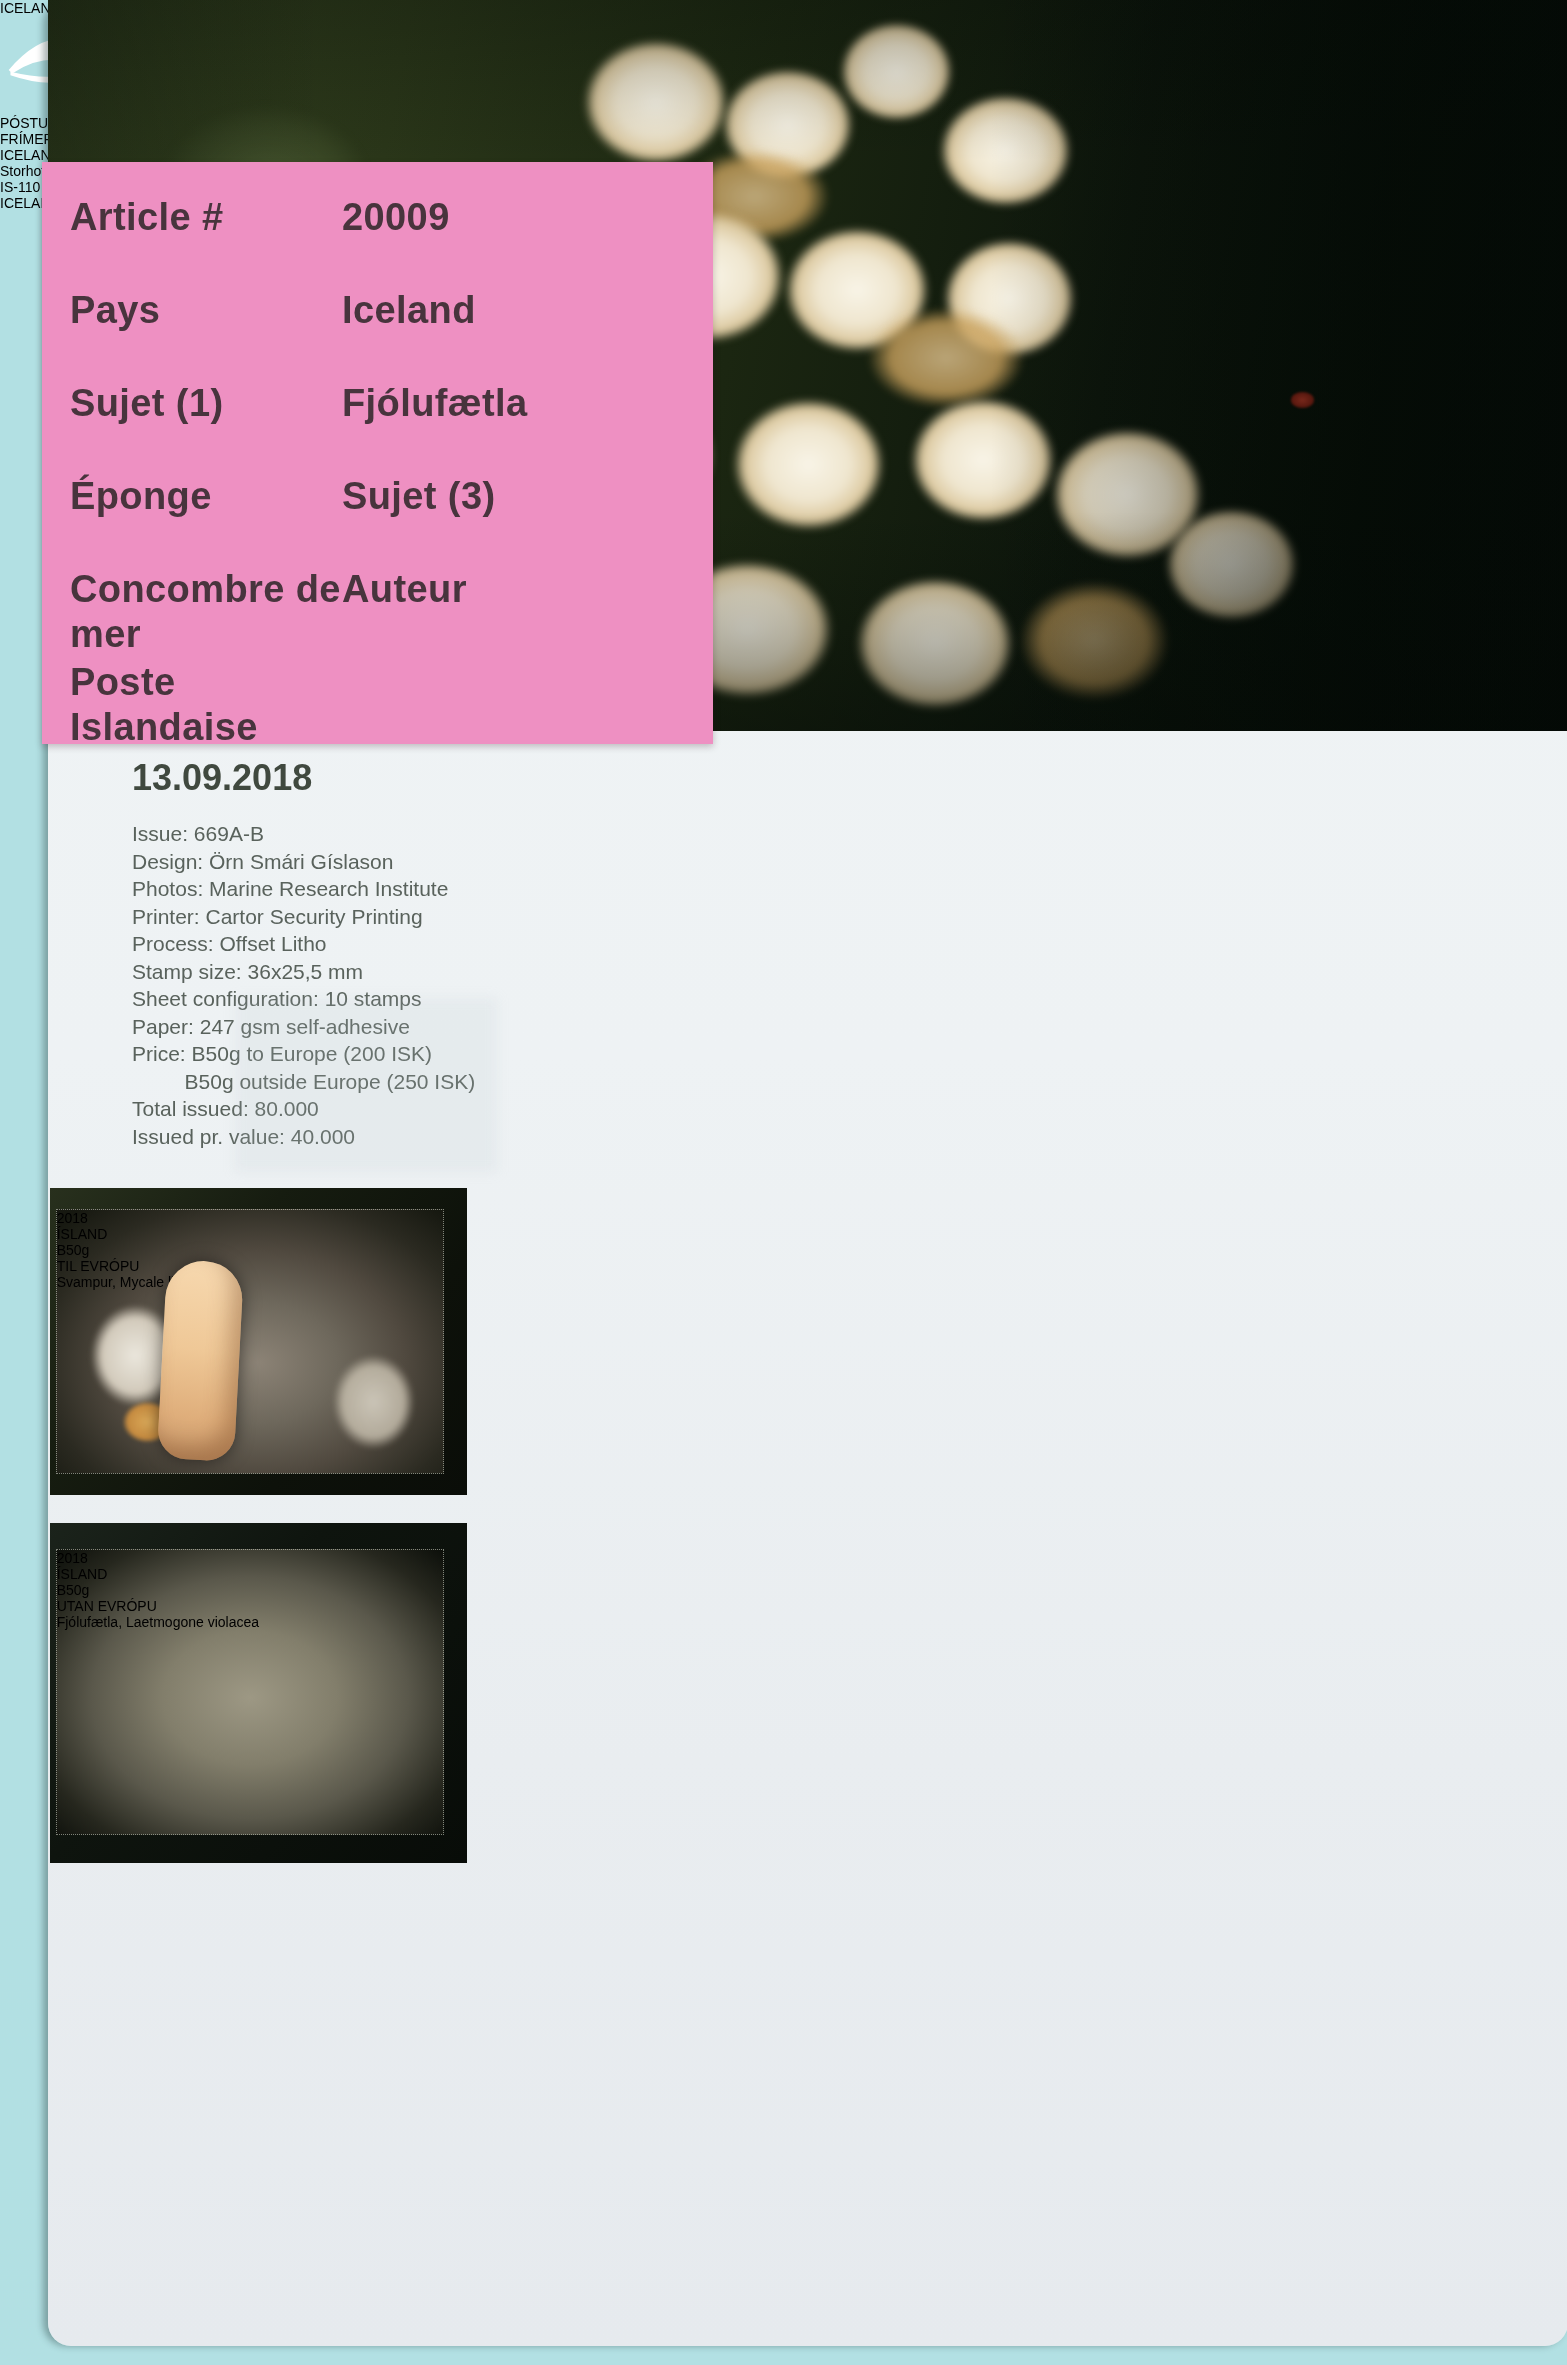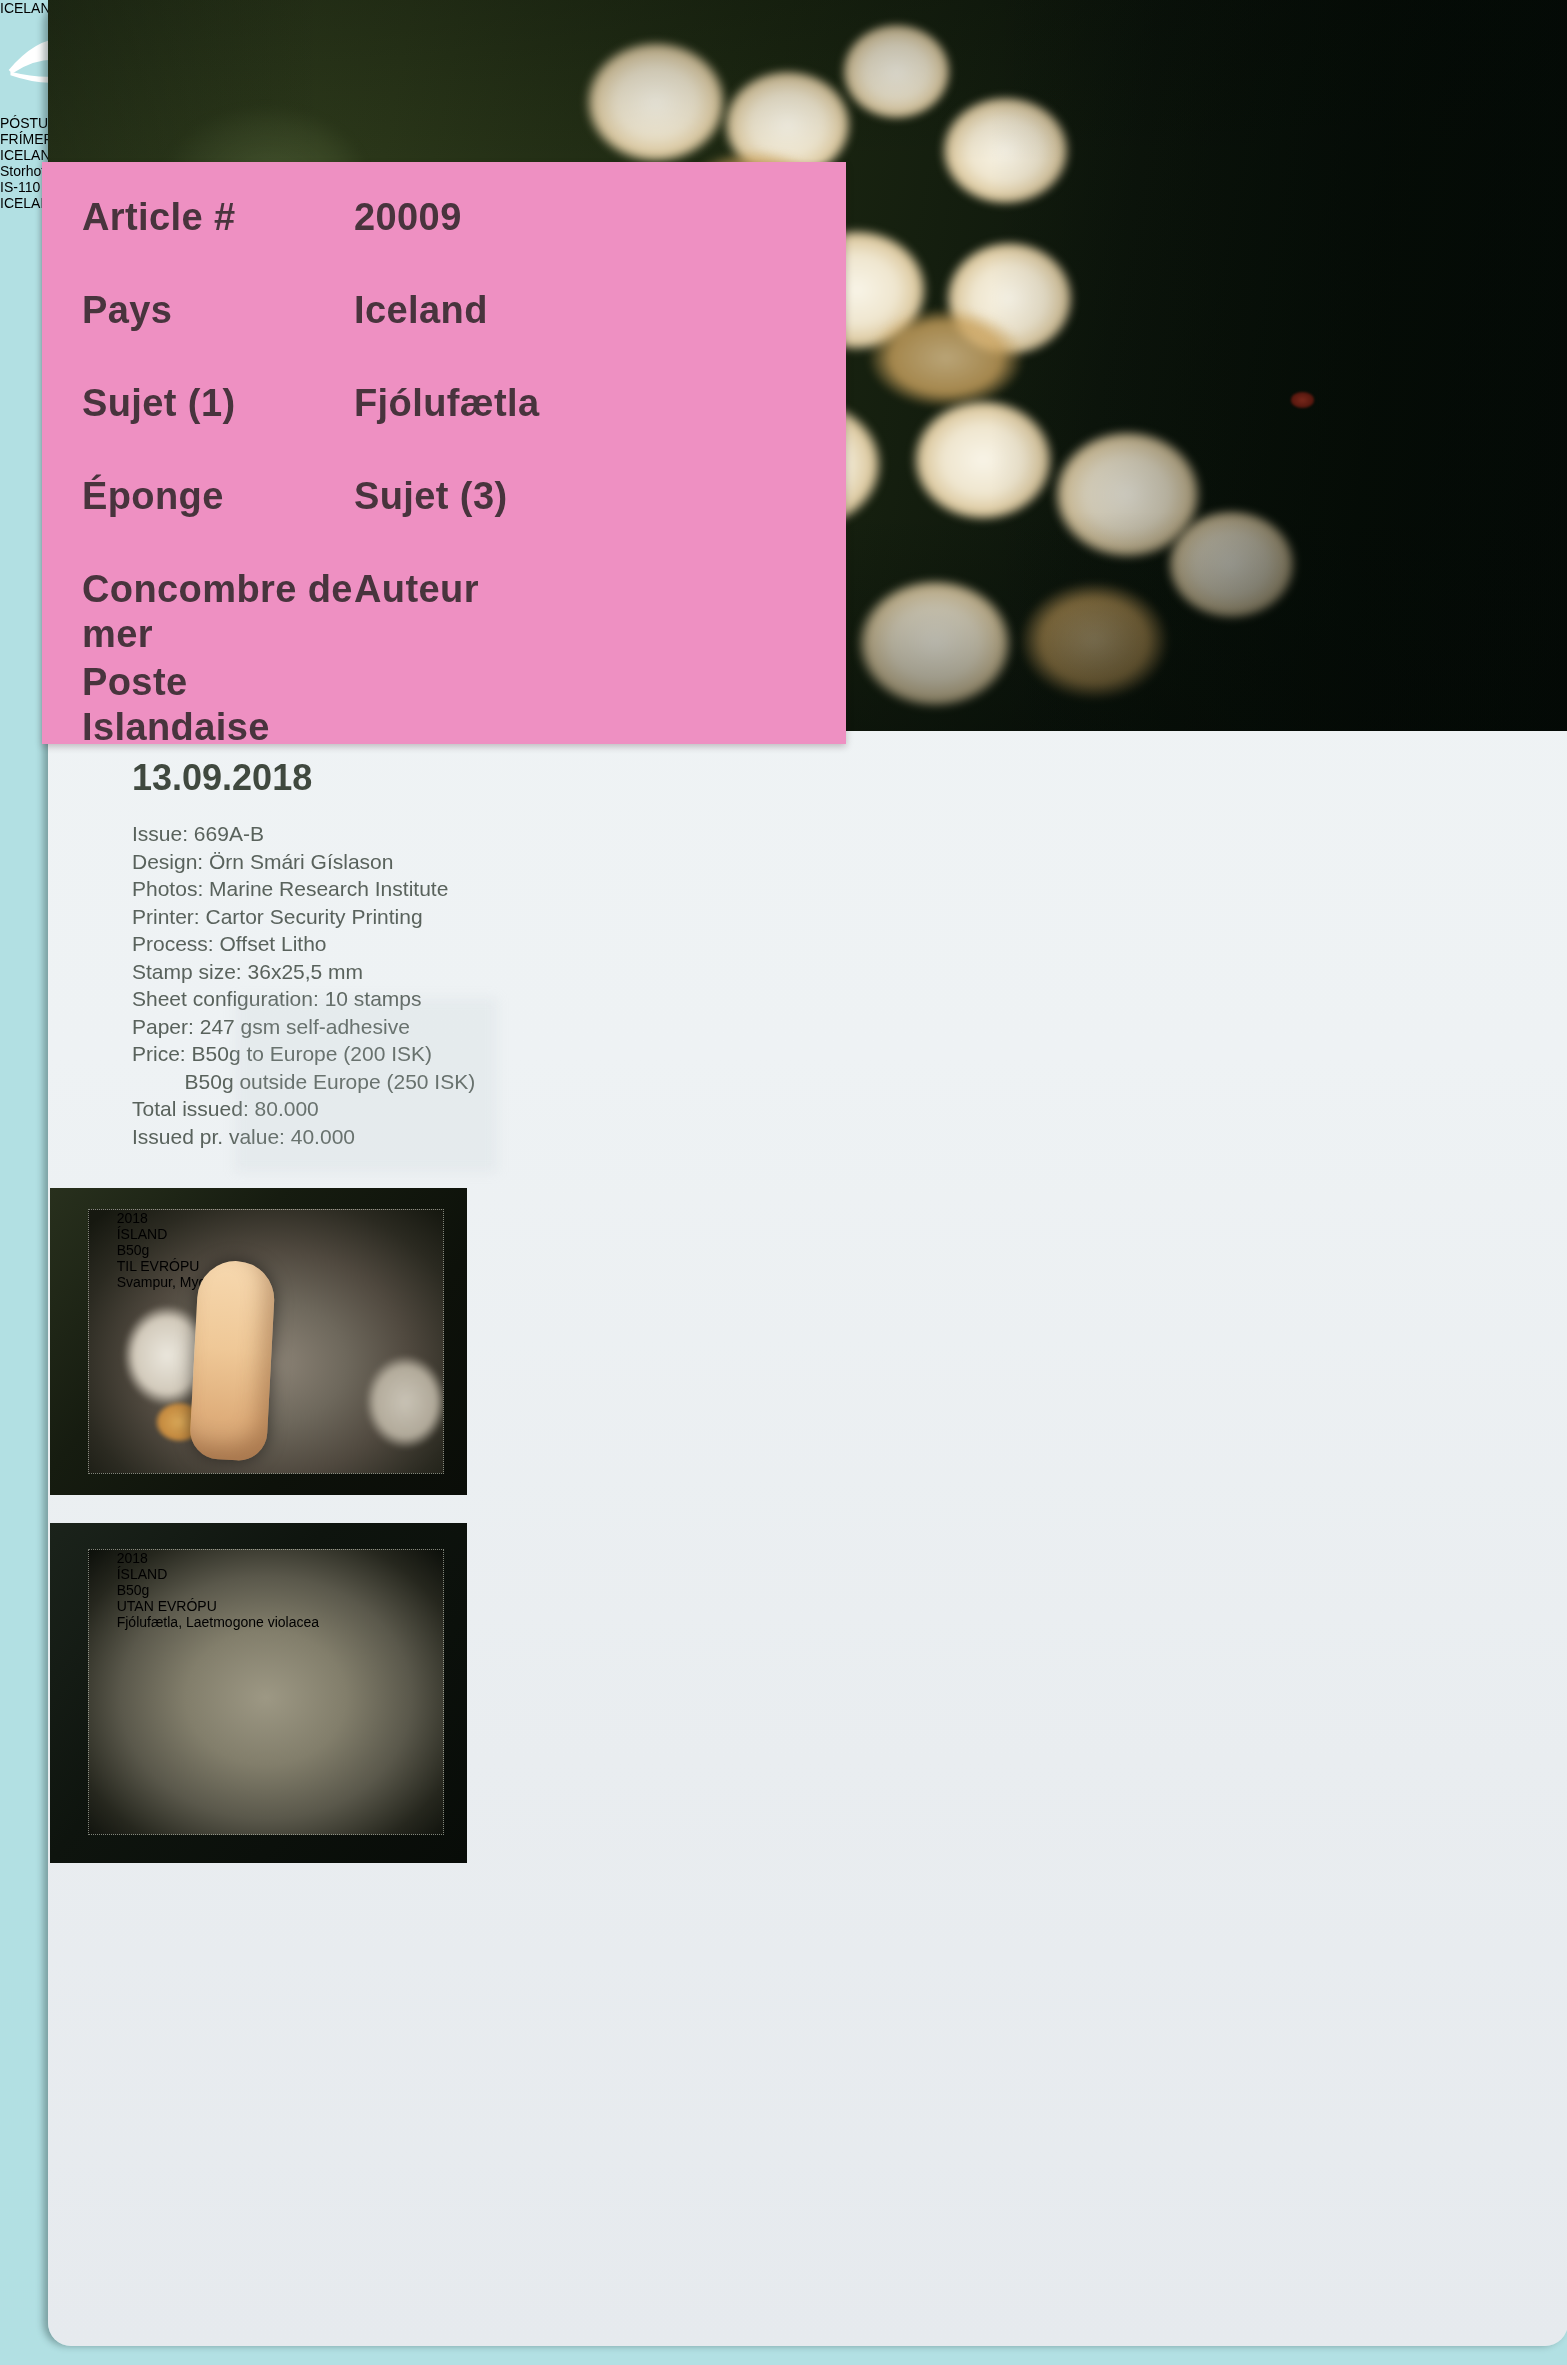--- a/index.html
+++ b/index.html
@@ -15,35 +15,35 @@
   .blob{position:absolute;border-radius:50%;filter:blur(3.5px);}
   .blob.w{background:radial-gradient(closest-side,#f8f4e7 0%,#efe6cf 40%,#dcc9a0 62%,rgba(120,100,50,0) 74%);}
   .blob.t{background:radial-gradient(closest-side,#e3c691 0%,#c9a15c 50%,rgba(120,90,30,0) 72%);opacity:.8;}
   .blob.g{background:radial-gradient(closest-side,#55663a 0%,#3c4a27 55%,rgba(30,40,15,0) 75%);opacity:.65;}
   .photo .vig{position:absolute;inset:0;
       background:linear-gradient(90deg,rgba(5,12,6,.35) 0%,rgba(5,12,6,0) 18%,rgba(5,12,6,0) 62%,rgba(3,8,5,.55) 88%),
                  linear-gradient(180deg,rgba(4,10,6,.25) 0%,rgba(4,10,6,0) 22%,rgba(4,10,6,0) 70%,rgba(4,10,6,.45) 100%);}
   .redspec{position:absolute;left:1243px;top:392px;width:23px;height:15.7px;border-radius:50%;
       background:radial-gradient(#d2402c,#8e1f12 75%);filter:blur(0.9px);}
   
-  .pink-label{position:absolute;left:42px;top:162px;width:792px;height:582px;background:#ee90c2;
-      box-shadow:0 2.6px 7px rgba(40,10,25,.25);padding-left:12px;}
+  .pink-label{position:absolute;left:42px;top:162px;width:671px;height:582px;background:#ee90c2;
+      box-shadow:0 2.6px 7px rgba(40,10,25,.25);}
   .label-grid{display:grid;grid-template-columns:272px 1fr;padding:33px 0 0 28px;}
   .label-grid .cell{height:93px;line-height:45px;font-size:38px;font-weight:bold;color:#48343d;letter-spacing:0.4px;}
   
   .issue{position:absolute;left:84px;top:757px;width:384px;color:#59625c;}
   .issue-date{font-size:36px;font-weight:bold;color:#40493f;margin:0 0 21px 0;}
   .info-line{font-size:21px;line-height:27.5px;white-space:pre;}
   .ghost{position:absolute;left:187px;top:998px;width:262px;height:174px;
       background:rgba(185,196,203,.16);filter:blur(6.1px);}
   
   .stamp{position:absolute;left:1.7px;width:417px;}
   .stamp1{top:1188px;height:307px;background:linear-gradient(130deg,#28301d 0%,#161c10 35%,#0d110a 70%,#0a0d08 100%);}
   .stamp2{top:1523px;height:340px;background:linear-gradient(130deg,#1b231b 0%,#0e140e 40%,#080c08 100%);}
-  .stamp-inner{position:absolute;left:38px;right:23px;overflow:hidden;border:1.7px dotted rgba(215,222,208,.55);padding-left:28px;}
+  .stamp-inner{position:absolute;left:6px;right:23px;overflow:hidden;border:1.7px dotted rgba(215,222,208,.55);}
   .stamp1 .stamp-inner{top:21px;bottom:21px;}
   .stamp2 .stamp-inner{top:26px;bottom:28px;}
   .scene1{background:radial-gradient(ellipse at 52% 58%,#8c8376 0%,#6e685c 28%,#50493f 52%,#2b2a21 76%,#161810 95%);}
   .scene2{background:radial-gradient(ellipse at 50% 52%,#9d9884 0%,#827e6b 32%,#5a584b 58%,#26271e 82%,#0c0f0a 100%);}
   .scn{position:absolute;}
   .sponge-pillar{left:105px;top:51px;width:77px;height:199px;border-radius:40px 40px 30px 30px;
       transform:rotate(3deg);
       background:linear-gradient(185deg,#f7d9b0 0%,#efc897 45%,#dfae7b 78%,#c9996b 100%);
       box-shadow:inset -10.5px -14px 21px rgba(110,60,25,.38),0 0 17.4px rgba(0,0,0,.5);}
   .shells-left{left:19px;top:78px;width:118px;height:135px;border-radius:50%;filter:blur(2.6px);

